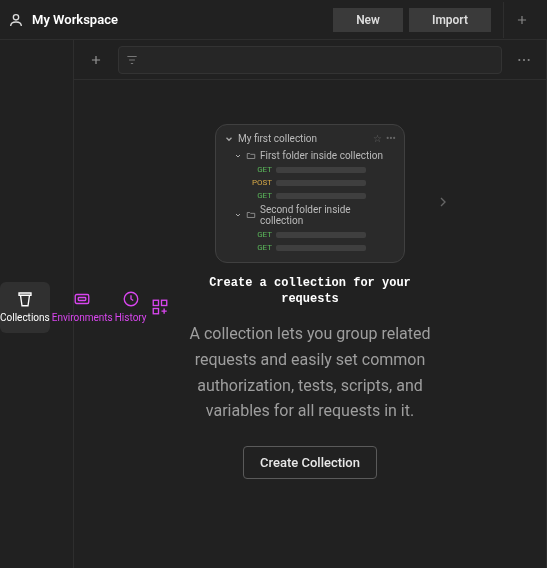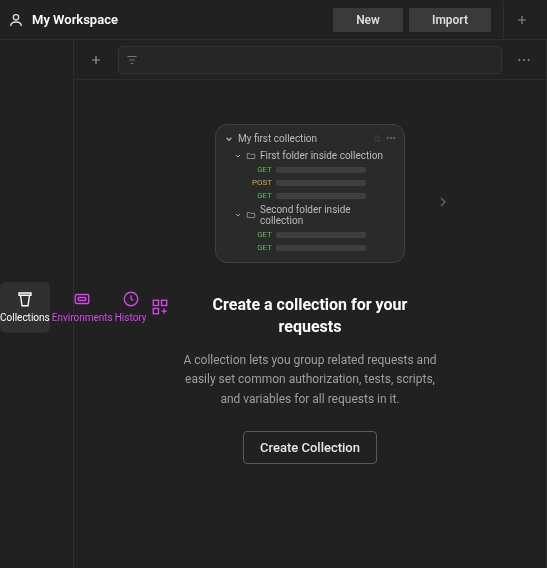--- a/index.html
+++ b/index.html
@@ -31,22 +31,22 @@
 .illus-title-row .ttl { flex: 1; }
 .illus-title-row .star, .illus-title-row .opts { color: #666; font-size: 10px; }
 .illus-row { display: flex; align-items: center; gap: 4px; padding: 2px 0 2px 10px; }
 .illus-row .fold-ico { width: 10px; color: #888; }
 .illus-req { display: flex; align-items: center; gap: 4px; padding: 2px 0 2px 26px; }
 .method { font-size: 8px; font-weight: 400; width: 22px; text-align: right; }
 .method.get { color: #5bb85b; }
 .method.post { color: #d4a747; }
 .bar { height: 6px; background: #3f3f3f; border-radius: 2px; flex: 1; max-width: 90px; }
 
-.empty-title { font-size: 16px; font-weight: 700; color: #fff; text-align: center; margin: 31px auto 0; max-width: 250px; line-height: 1.35; }
-.empty-body { font-size: 12px; color: #9e9e9e; text-align: center; margin: 14px auto 0; max-width: 260px; line-height: 1.6; }
+.empty-title { font-size: 12px; font-weight: 700; color: #fff; text-align: center; margin: 12px auto 0; max-width: 250px; line-height: 1.35; font-family: Liberation Mono, monospace; }
+.empty-body { font-size: 16px; color: #9e9e9e; text-align: center; margin: 14px auto 0; max-width: 260px; line-height: 1.6; }
 .create-btn { display: block; margin: 22px auto 0; background: transparent; color: #e8e8e8; border: 1px solid #5a5a5a; border-radius: 4px; padding: 8px 16px; font-size: 13px; font-weight: 500; cursor: pointer; }
 
 svg { display: block; }
 </style>
 </head>
 <body>
 
 <div class="topbar">
   <div class="workspace-name">
     <svg width="16" height="16" viewBox="0 0 24 24" fill="none" stroke="#ddd" stroke-width="2">

